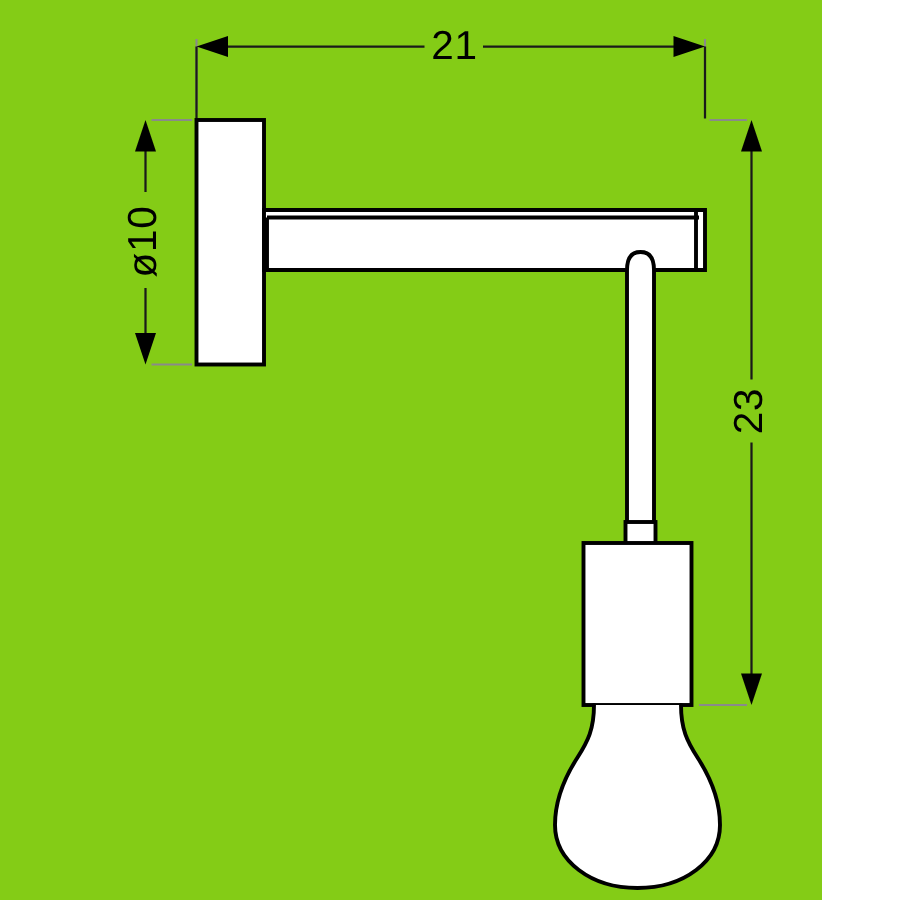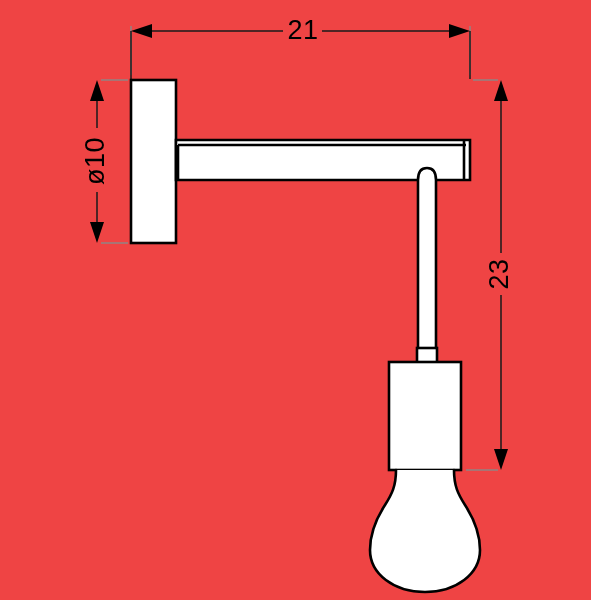--- a/index.html
+++ b/index.html
@@ -8,23 +8,23 @@
     background: #ffffff;
   }
   body {
     width: 600px;
     height: 600px;
     font-family: "Liberation Sans", sans-serif;
     overflow: hidden;
   }
   #drawing-root {
     position: relative;
-    width: 591px;
+    width: 548px;
     height: 600px;
-    background: #ef4444;
+    background: #84cc16;
   }
   svg#technical-drawing {
     display: block;
     width: 600px;
     height: 600px;
   }
   .part-outline {
     fill: #ffffff;
     stroke: #000000;
     stroke-width: 2.6;

